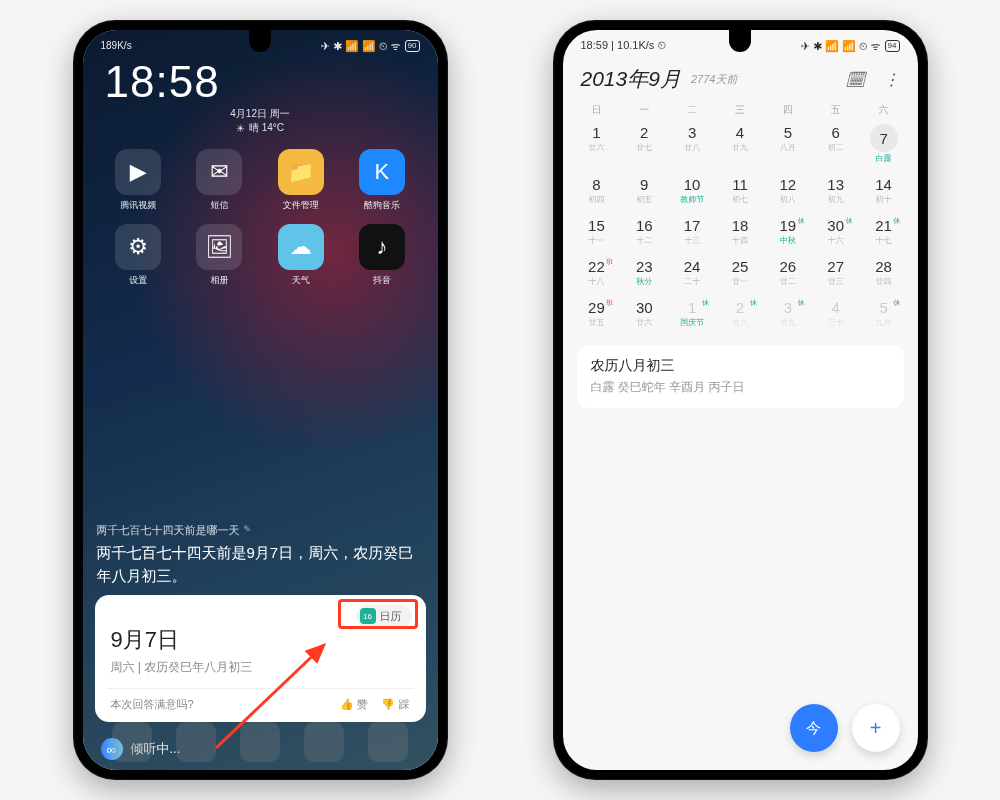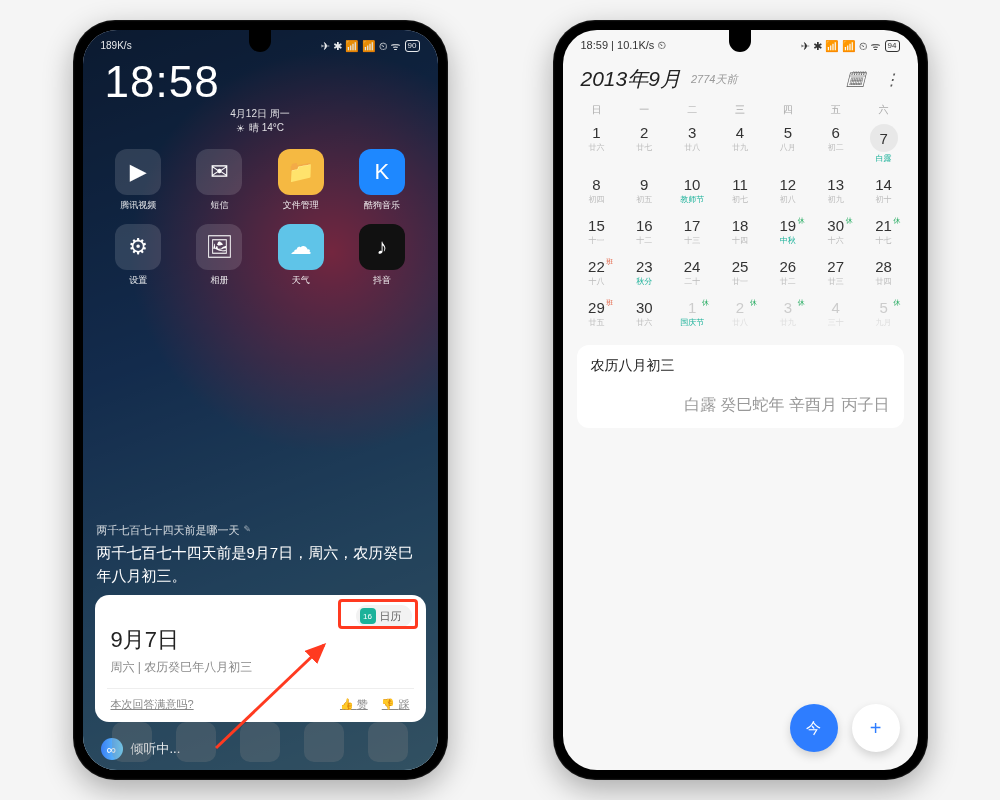--- a/index.html
+++ b/index.html
@@ -106,21 +106,21 @@
     width: 80px; height: 30px;
     border: 3px solid #ff3a20;
     border-radius: 4px;
     pointer-events:none;
   }
   .res-date { font-size: 22px; color:#222; margin-top:16px; }
   .res-sub { font-size: 12px; color:#888; margin-top:4px; }
   .res-divider { height:1px; background:#eee; margin:12px -4px 8px; }
   .feedback-row {
     display:flex; justify-content:space-between; align-items:center;
-    font-size: 11px; color:#888;text-decoration:underline;
+    font-size: 11px; color:#888;
   }
   .thumbs { display:flex; gap:14px; }
   .arrow-line {
     position:absolute; right: 90px; top: 38px;
     width: 130px; height: 120px; pointer-events:none;
   }
   .arrow-line svg{width:100%;height:100%;}
   .listen-bar {
     display:flex; align-items:center; gap:8px;
     padding: 6px 18px 10px;
@@ -181,21 +181,21 @@
     position:absolute; top:2px; right:6px;
     font-size:7px; padding:0 1px;
   }
   .day-cell .badge.rest{ color:#1ca85a;}
   .day-cell .badge.work{ color:#e25a3a;}
   .detail-card {
     background:#fff; border-radius:12px;
     margin: 8px 14px; padding: 12px 14px;
   }
   .detail-title{ font-size:14px; color:#222;}
-  .detail-sub{ font-size:16px; color:#999; margin-top:20px;text-align:right;}
+  .detail-sub{ font-size:12px; color:#999; margin-top:4px;}
   .lucky-row{
     display:flex; gap:14px; margin-top:10px; font-size:11px; color:#666;
   }
   .lucky-row .tag{ color:#1ca85a; }
   .lucky-row .tag.bad{ color:#d9534f; }
   .fab-row{
     position:absolute; bottom:18px; right:18px;
     display:flex; gap:14px;
   }
   .fab{

